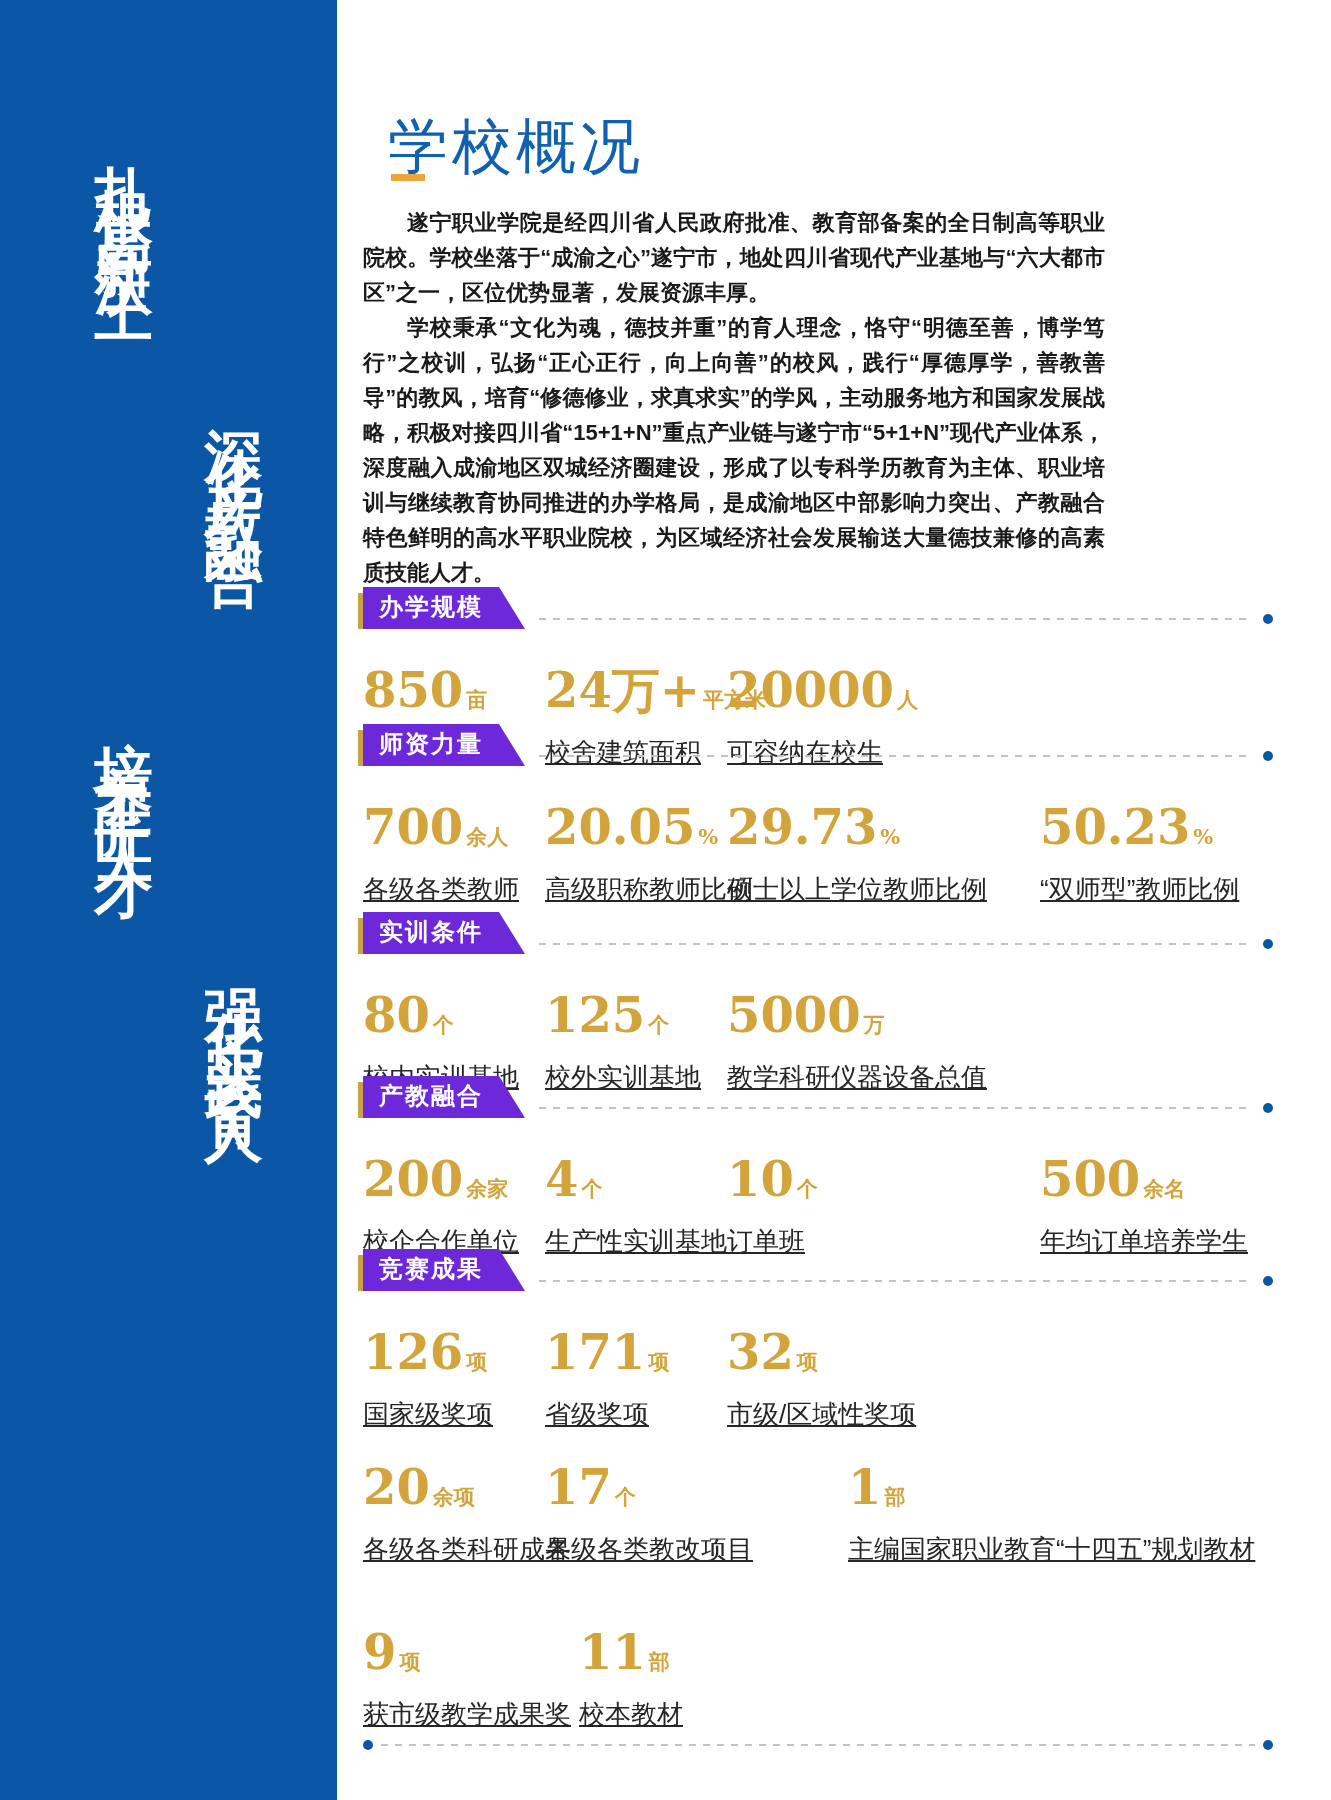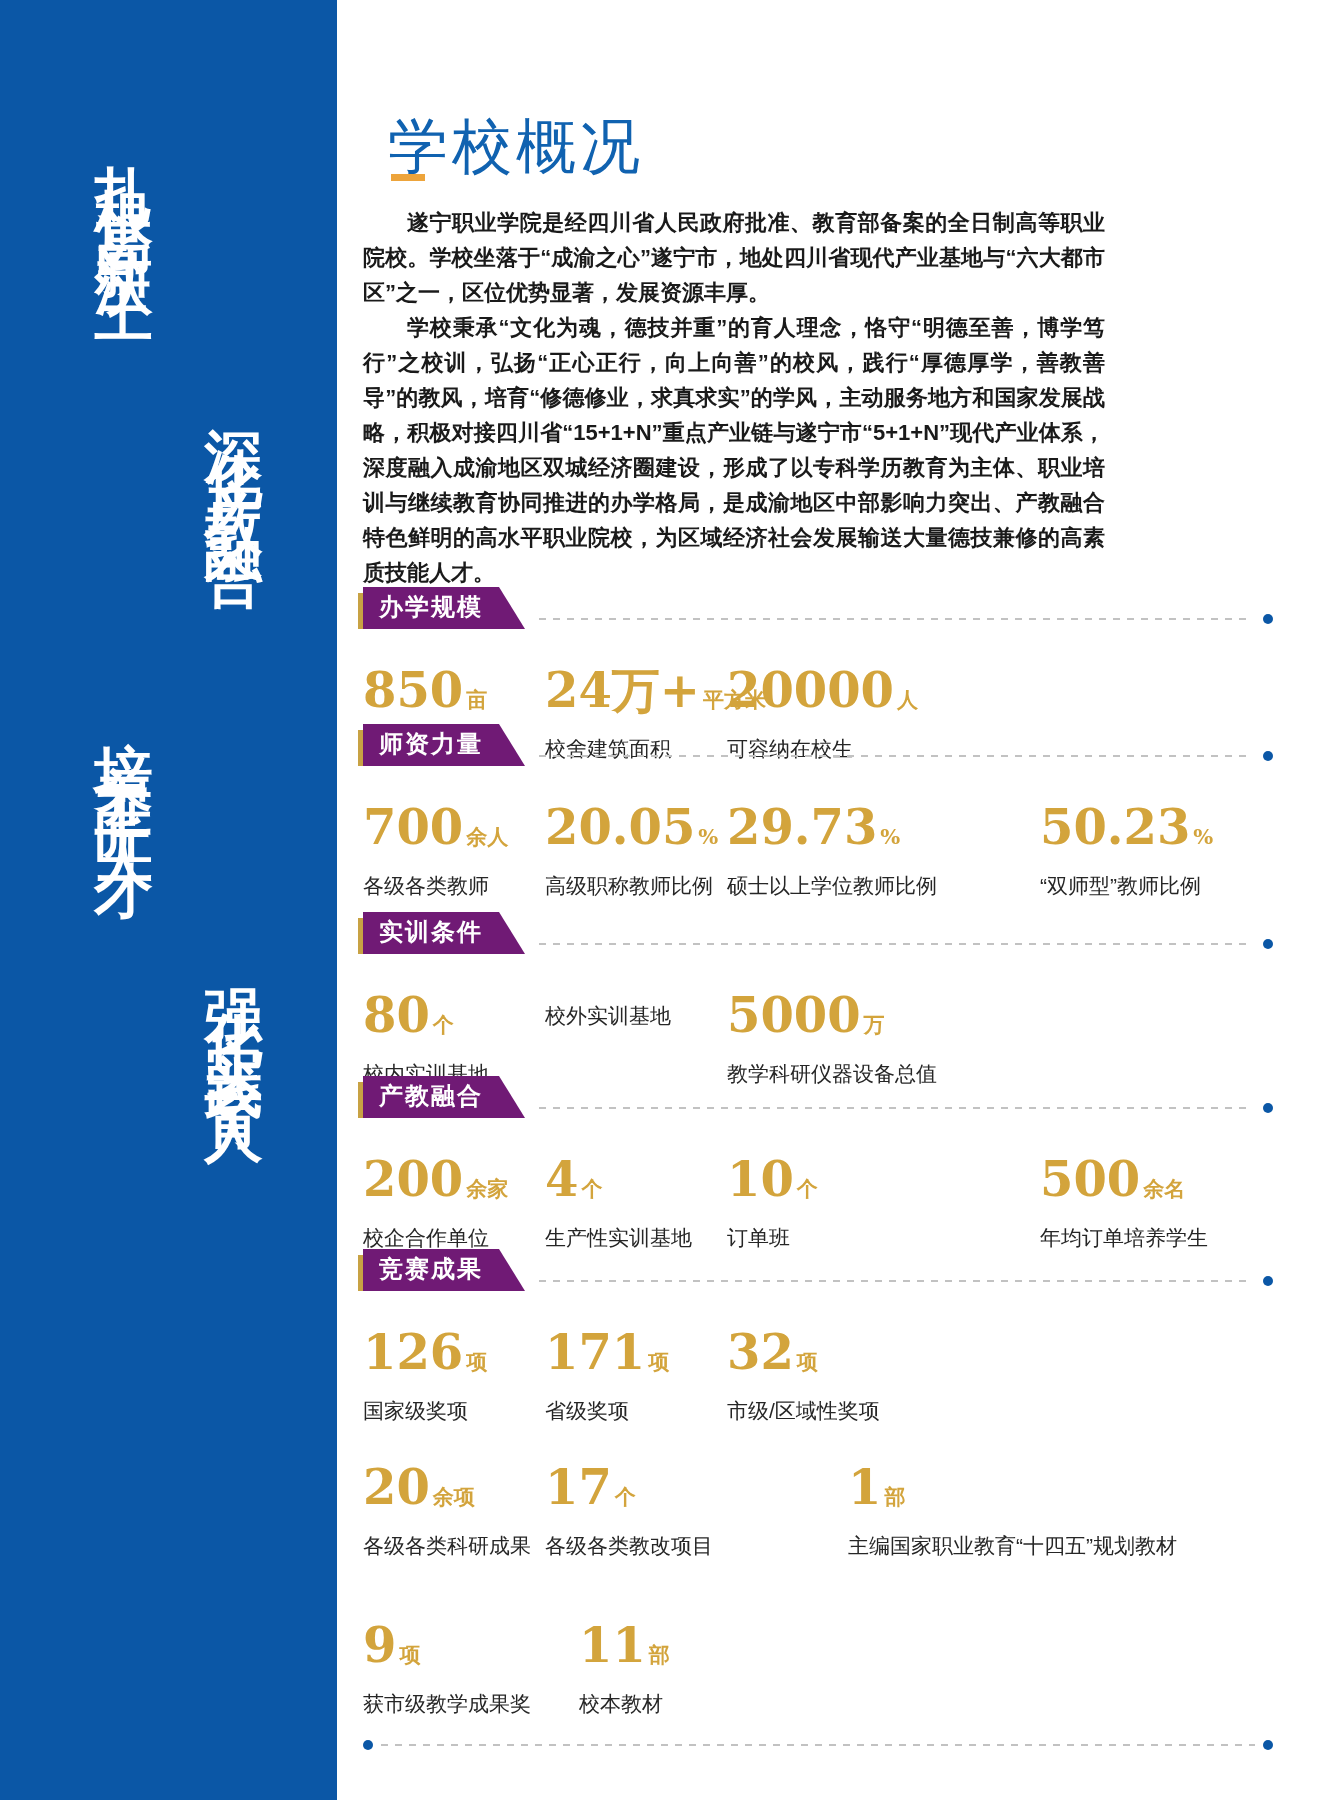--- a/index.html
+++ b/index.html
@@ -33,37 +33,37 @@
   .intro p{margin:0;text-indent:2em;}
   
   .sec{position:absolute;left:363px;width:910px;}
   .banner-row{display:flex;align-items:flex-end;height:40px;}
   .banner{position:relative;flex:0 0 auto;height:36px;}
   .banner-shadow{
     position:absolute;left:-5px;top:6px;width:100%;height:100%;
     background:#C8A244;clip-path:polygon(0 0,calc(100% - 26px) 0,100% 100%,0 100%);
   }
   .banner-face{
-    position:relative;display:block;background:#701a75;color:#ffffff;
+    position:relative;display:block;background:#6d28d9;color:#ffffff;
     font-family:"DejaVu Serif",serif;font-weight:bold;font-size:24px;letter-spacing:2px;
     padding:4px 42px 6px 16px;
     clip-path:polygon(0 0,calc(100% - 26px) 0,100% 100%,0 100%);
   }
   .dash-line{
     flex:1;height:2px;margin:0 10px 3px 14px;
     background:repeating-linear-gradient(90deg,#C2C2C2 0 7px,transparent 7px 14px);
   }
   .end-dot{flex:0 0 auto;width:10px;height:10px;border-radius:50%;background:#0B57A6;margin:0 0 -1px 0;}
   .stats{display:grid;grid-template-columns:182px 182px 313px 233px;margin-top:44px;}
   .stats.kyr1{grid-template-columns:182px 303px 425px;}
   .stats.row2{margin-top:62px;gap:34px;}
   .stat-num{font-family:"DejaVu Serif",serif;font-weight:bold;color:#D3A43C;line-height:46px;white-space:nowrap;}
   .num{font-size:48px;}
   .unit{font-size:21px;margin-left:3px;}
-  .stat-label{margin-top:10px;font-size:21px;color:#262626;white-space:nowrap;}
+  .stat-label{margin-top:10px;font-size:26px;color:#262626;white-space:nowrap;text-decoration:underline;}
   
   .bottom-rule{position:absolute;left:363px;top:1740px;width:910px;display:flex;align-items:center;}
   .bottom-rule .dash-line{margin:0 8px;}
 </style>
 </head>
 <body>
 
 <div class="sidebar"></div>
 <div class="vslogan sl1">扎根高新沃土</div>
 <div class="vslogan sl2">培养工匠人才</div>
@@ -140,20 +140,21 @@
     </div>
     <div class="dash-line"></div>
     <div class="end-dot"></div>
   </div>
   <div class="stats">
     <div class="stat">
       <div class="stat-num"><span class="num">80</span><span class="unit">个</span></div>
       <div class="stat-label">校内实训基地</div>
     </div>
     <div class="stat">
+      <div class="stat-num"><span class="num">125</span><span class="unit">个</span></div>
       <div class="stat-label">校外实训基地</div>
     </div>
     <div class="stat">
       <div class="stat-num"><span class="num">5000</span><span class="unit">万</span></div>
       <div class="stat-label">教学科研仪器设备总值</div>
     </div>
   </div>
 </section>
 
 <section class="sec" style="top:1072px;">

